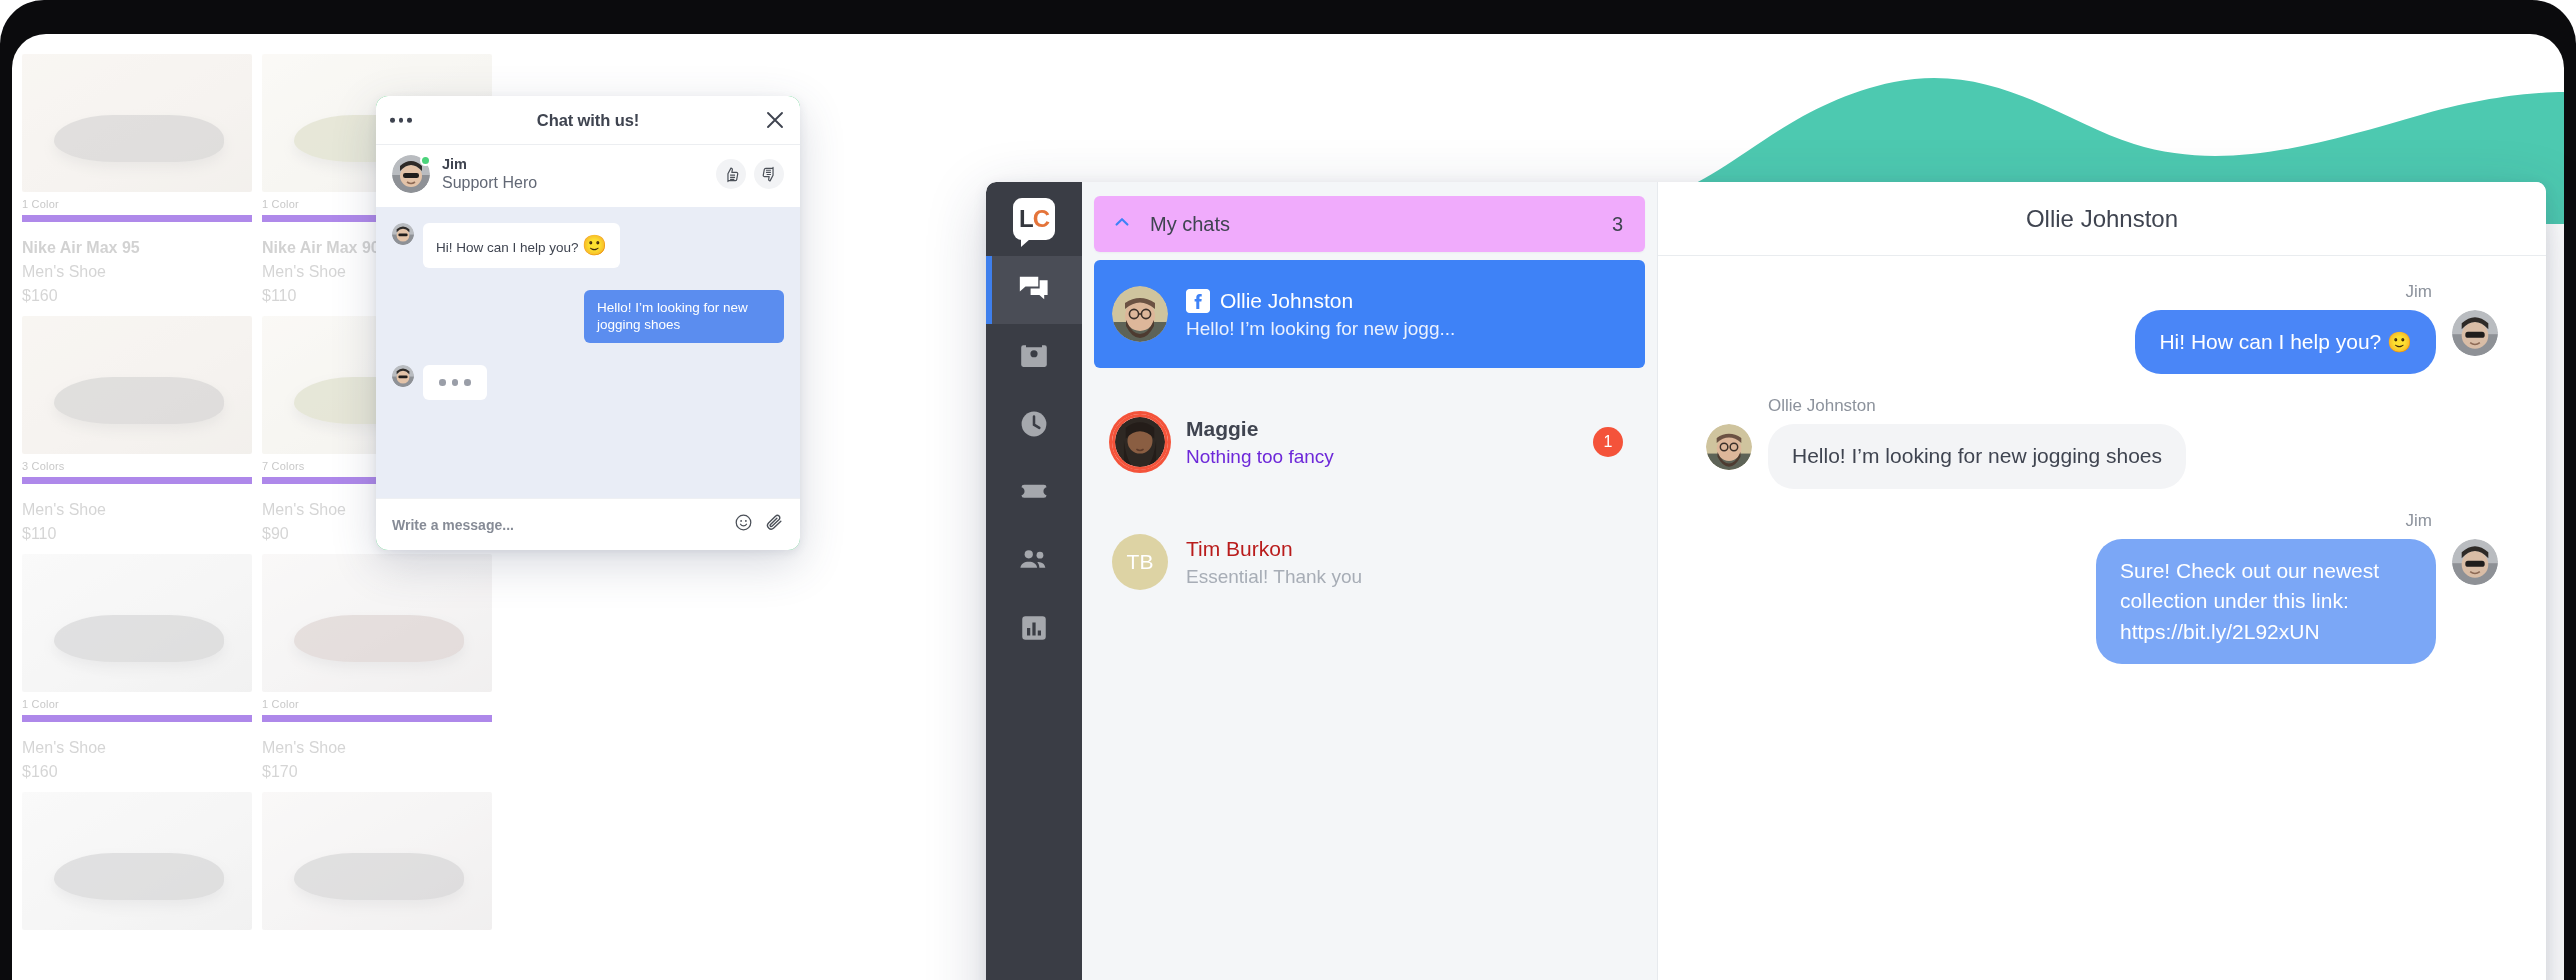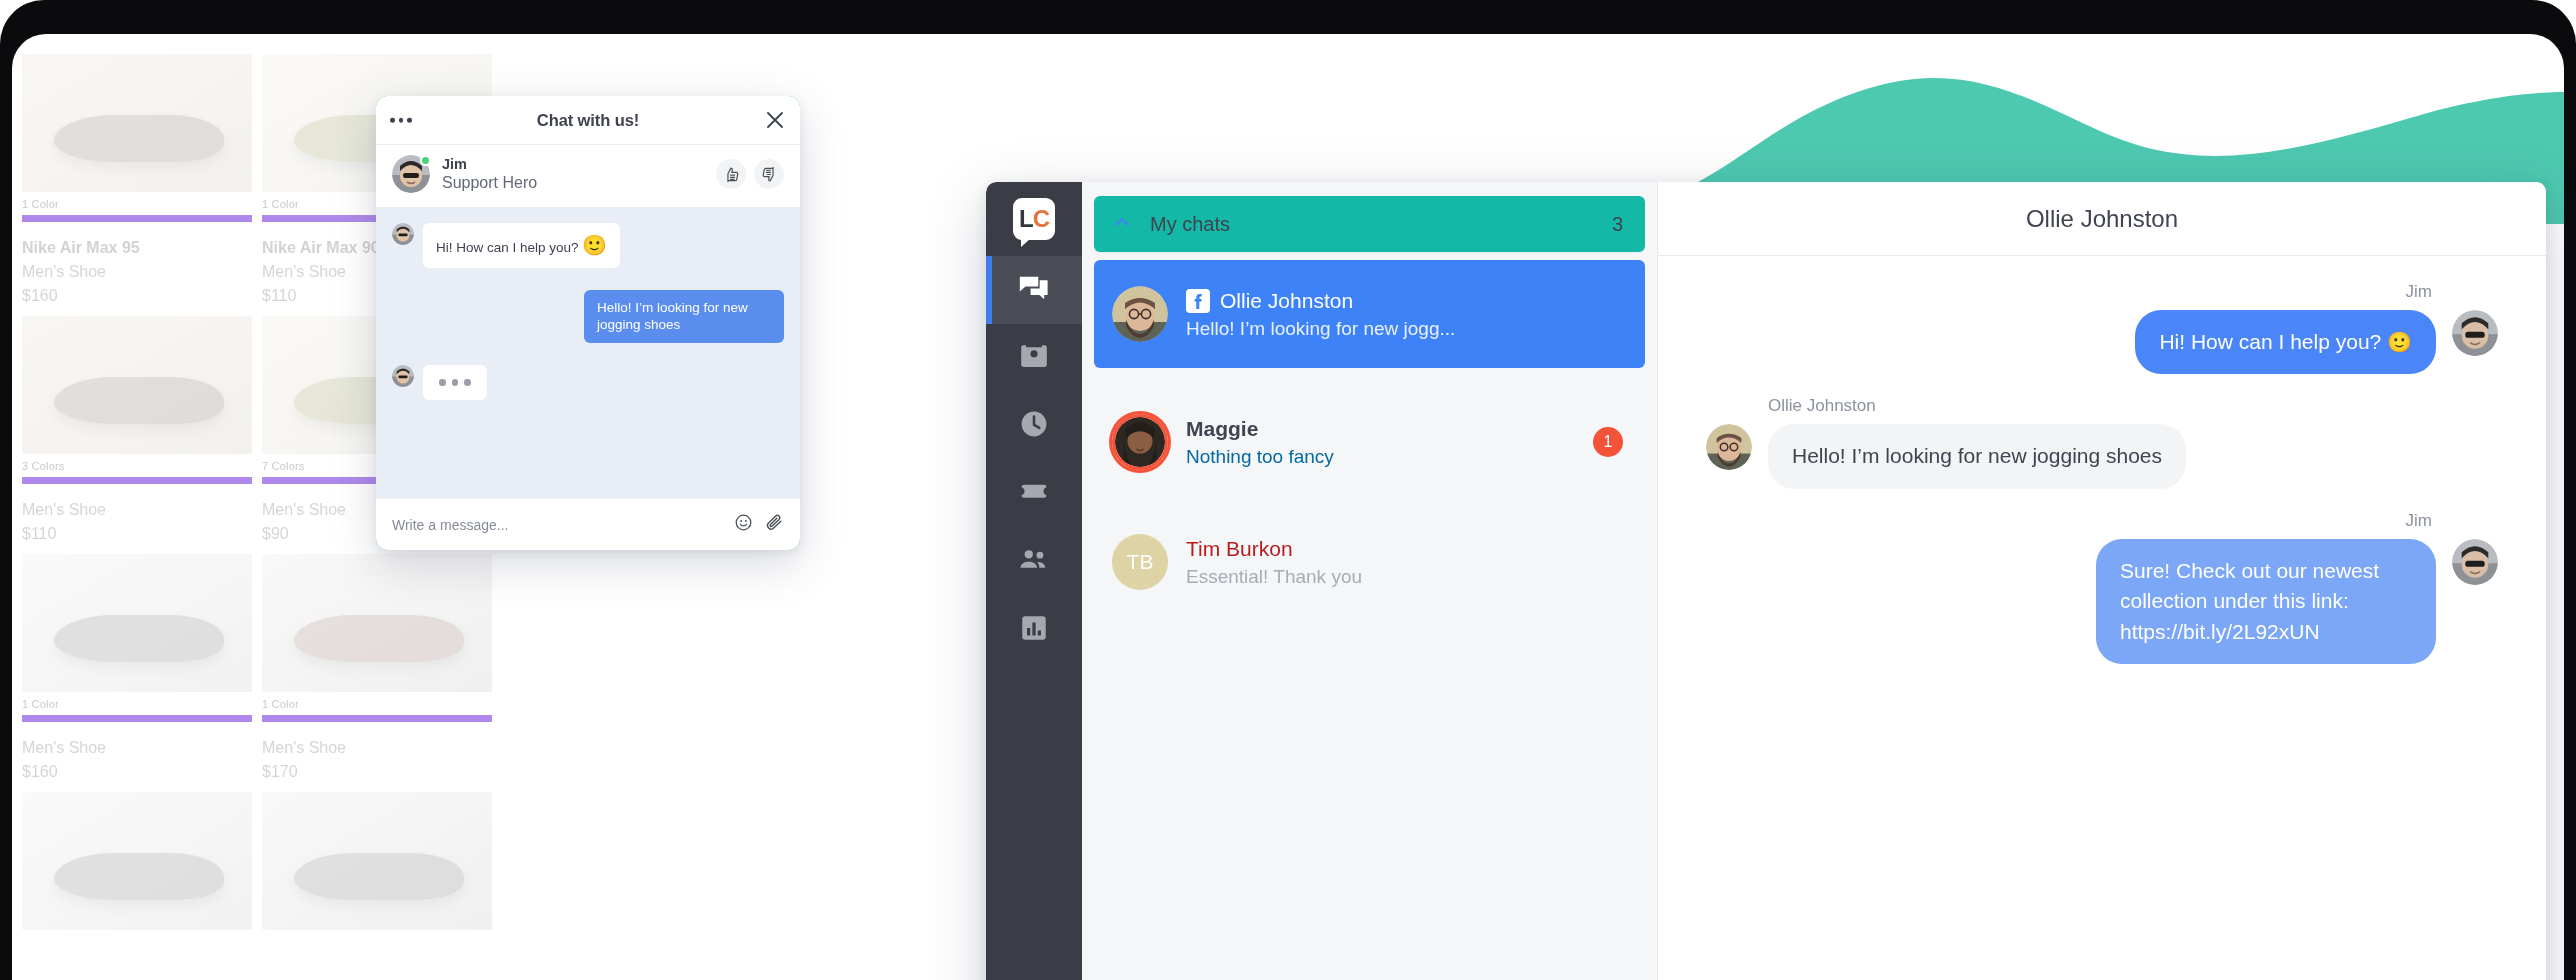--- a/index.html
+++ b/index.html
@@ -131,20 +131,21 @@
     color: #3f4450;
     background: #ffffff;
   }
   .w-bubble.blue { background: #5b8def; color: #fff; }
   .typing { display: flex; gap: 6px; align-items:center; padding: 14px 16px; }
   .typing i { width: 6.5px; height: 6.5px; border-radius: 50%; background: #9a9ea8; display:block; }
   .w-input {
     flex: 0 0 auto; height: 52px; background: #fff;
     display: flex; align-items: center; padding: 0 16px; gap: 12px;
     border-top: 1px solid #eef0f3;
+    font-weight: bold;
   }
   .w-input-ph { flex: 1 1 auto; font-size: 14px; color: #868b96; }
 
   
   .lc-window {
     position: absolute;
     left: 986px; top: 182px;
     width: 1560px; height: 870px;
     background: #fff;
     border-radius: 10px 10px 0 0;
@@ -194,42 +195,42 @@
   }
   .lc-list-head {
     height: 74px; flex: 0 0 auto;
     display: flex; align-items: center; justify-content: center;
     font-size: 24px; color: #3f4450; font-weight: 400;
     border-bottom: 1px solid #e7eaee;
     background: #f4f6f8;
   }
   .lc-list-body { flex: 1 1 auto; padding: 14px 12px 0 12px; }
   .lc-group {
-    background: #14b8a6; border-radius: 6px;
+    background: #f0abfc; border-radius: 6px;
     height: 56px; display: flex; align-items: center;
     padding: 0 22px 0 18px; cursor: pointer;
     box-shadow: 0 1px 2px rgba(60,70,90,.05);
   }
   .lc-group-label { flex: 1 1 auto; font-size: 20px; color: #3f4450; margin-left: 18px; }
   .lc-group-count { font-size: 20px; color: #3f4450; }
   .lc-chat {
     display: flex; align-items: center; gap: 18px;
     padding: 18px 22px 18px 18px;
     border-radius: 6px; cursor: pointer;
   }
   .lc-chat.sel { background: #3e82f7; margin-top: 8px; padding-top: 26px; padding-bottom: 26px; }
   .lc-chat-ava { width: 56px; height: 56px; flex: 0 0 56px; border-radius: 50%; overflow:hidden; }
   .lc-chat-txt { flex: 1 1 auto; min-width: 0; }
   .lc-chat-name {
     font-size: 21px; font-weight: 700; color: #3f4450;
     display: flex; align-items: center; gap: 10px;
     margin-bottom: 5px;
   }
   .lc-chat.sel .lc-chat-name { color: #fff; font-weight: 400; }
-  .lc-chat-prev { font-size: 19px; color: #0369a1; white-space: nowrap; overflow:hidden; text-overflow: ellipsis; }
+  .lc-chat-prev { font-size: 19px; color: #6d28d9; white-space: nowrap; overflow:hidden; text-overflow: ellipsis; }
   .lc-chat.sel .lc-chat-prev { color: #eaf1fe; }
   .lc-chat.muted .lc-chat-name { color: #b91c1c; font-weight: 400; }
   .lc-chat.muted .lc-chat-prev { color: #a7adb6; }
   .lc-badge {
     width: 30px; height: 30px; border-radius: 50%;
     background: #f4533a; color: #fff;
     font-size: 16px; display:flex; align-items:center; justify-content:center;
     flex: 0 0 auto;
   }
   .lc-initials {

